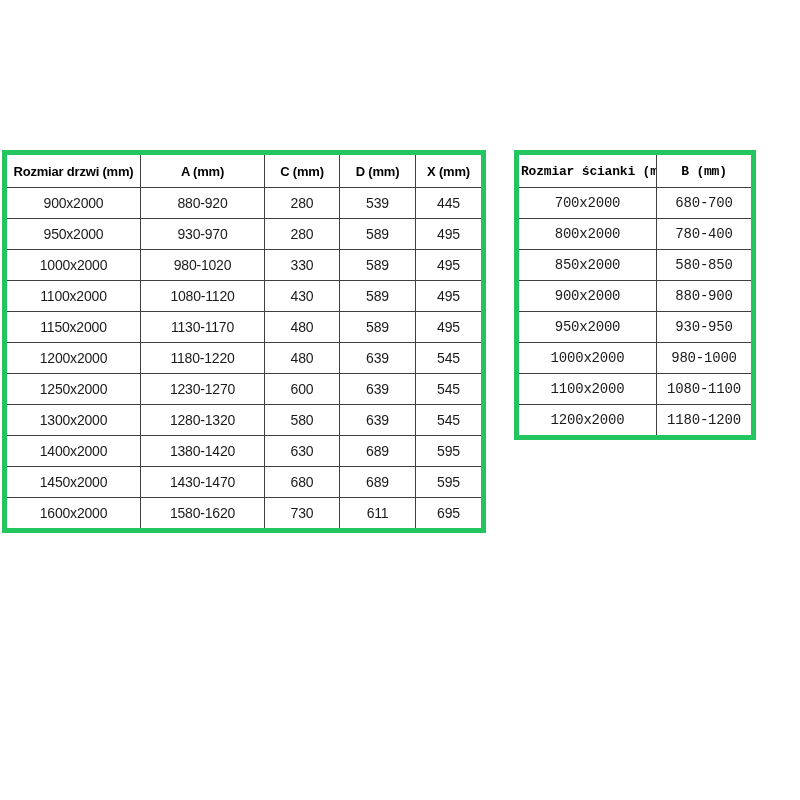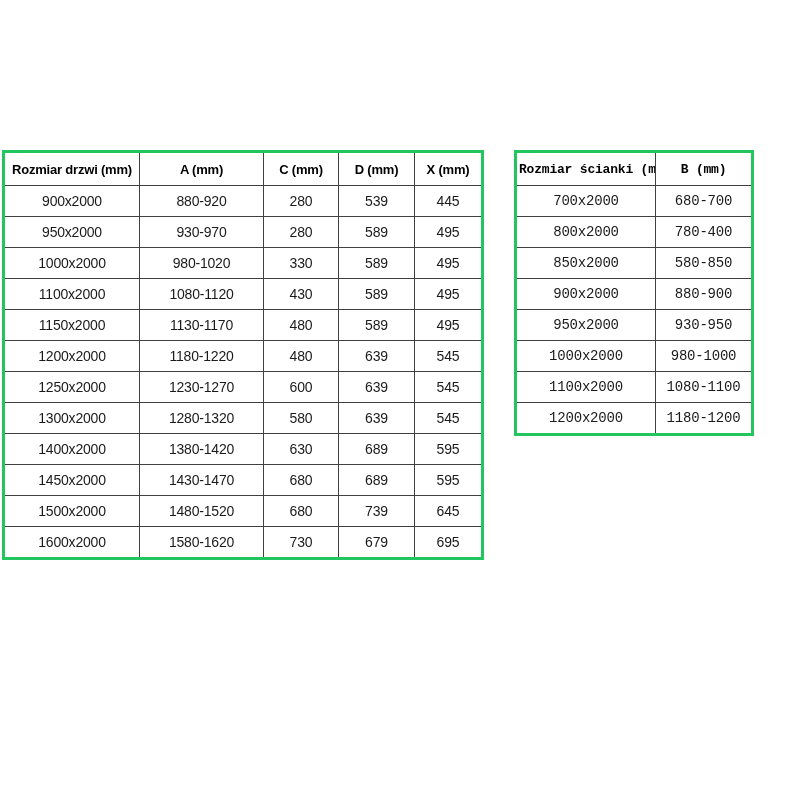--- a/index.html
+++ b/index.html
@@ -13,21 +13,21 @@
     height: 800px;
     background: #ffffff;
     font-family: "Liberation Sans", sans-serif;
     color: #000000;
   }
   table.spec {
     position: absolute;
     border-collapse: collapse;
     table-layout: fixed;
     background: #ffffff;
-    border: 3px solid #22c55e;
+    border: 5px solid #22c55e;
   }
   table.spec th, table.spec td {
     border: 1px solid #404040;
     text-align: center;
     vertical-align: middle;
     padding: 0 2px;
     overflow: hidden;
     white-space: nowrap;
     letter-spacing: -0.2px;
   }
@@ -151,31 +151,24 @@
           <td>595</td>
         </tr>
         <tr>
           <td>1450x2000</td>
           <td>1430-1470</td>
           <td>680</td>
           <td>689</td>
           <td>595</td>
         </tr>
         <tr>
-          <td>1500x2000</td>
-          <td>1480-1520</td>
-          <td>680</td>
-          <td>739</td>
-          <td>645</td>
-        </tr>
-        <tr>
           <td>1600x2000</td>
           <td>1580-1620</td>
           <td>730</td>
-          <td>679</td>
+          <td>611</td>
           <td>695</td>
         </tr>
       </tbody>
   </table>
 
   <table id="walls-table" class="spec">
     <colgroup>
       <col class="c0">
         <col class="c1">
     </colgroup>

